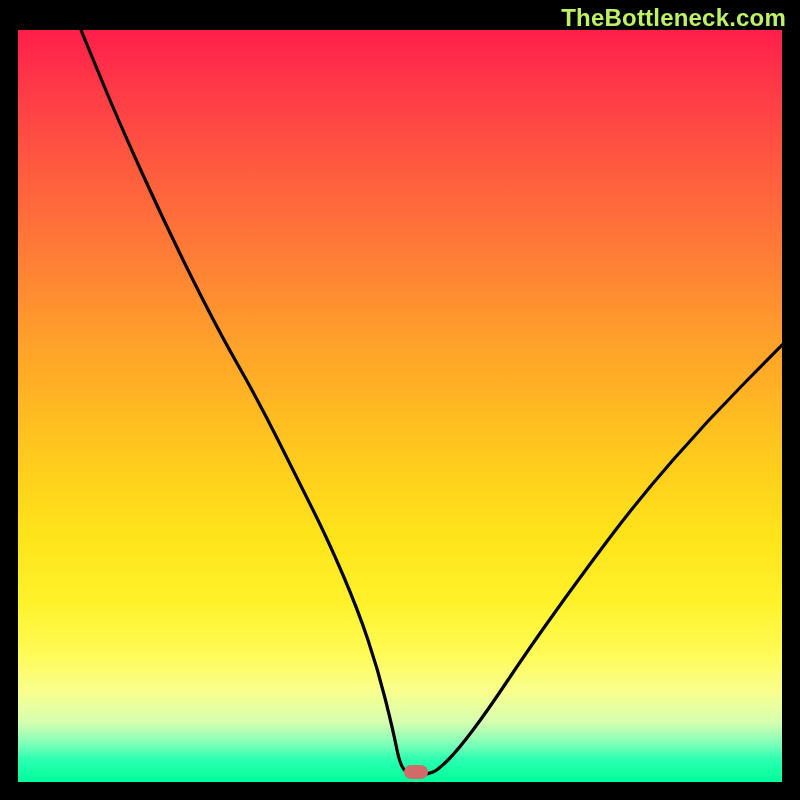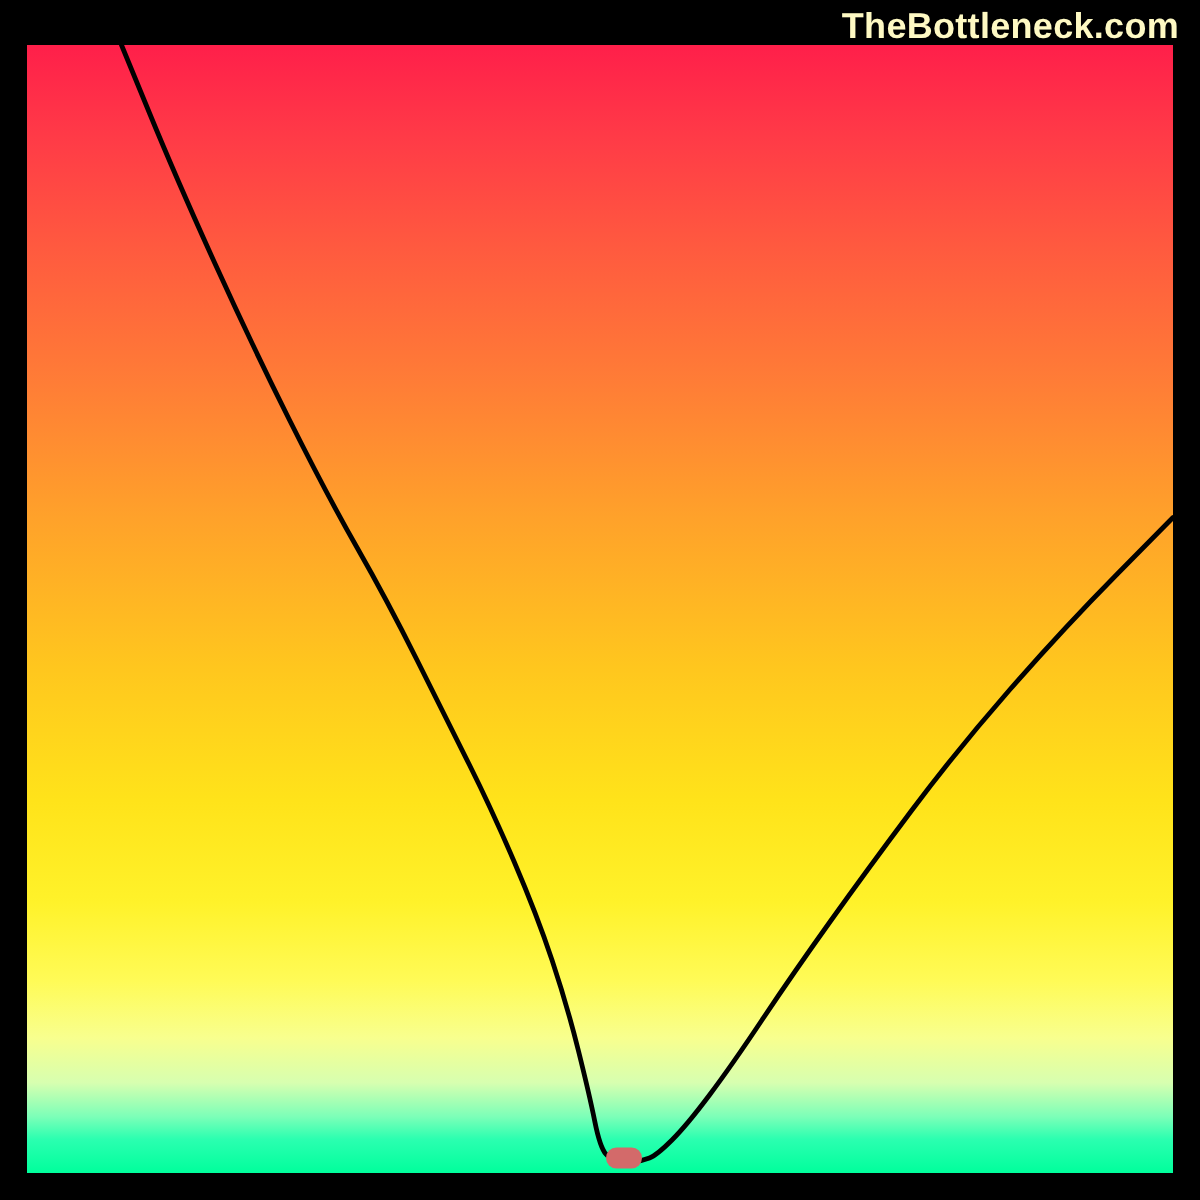--- a/index.html
+++ b/index.html
@@ -16,21 +16,21 @@
     height: 800px;
     background: #000;
   }
   .watermark {
     position: absolute;
     top: 4px;
     right: 14px;
     font-family: Arial, Helvetica, sans-serif;
     font-size: 24px;
     font-weight: 600;
-    color: #fef9c3;
+    color: #bef264;
     letter-spacing: 0.2px;
     z-index: 5;
   }
   .plot {
     position: absolute;
     left: 18px;
     top: 30px;
     width: 764px;
     height: 752px;
     overflow: hidden;

